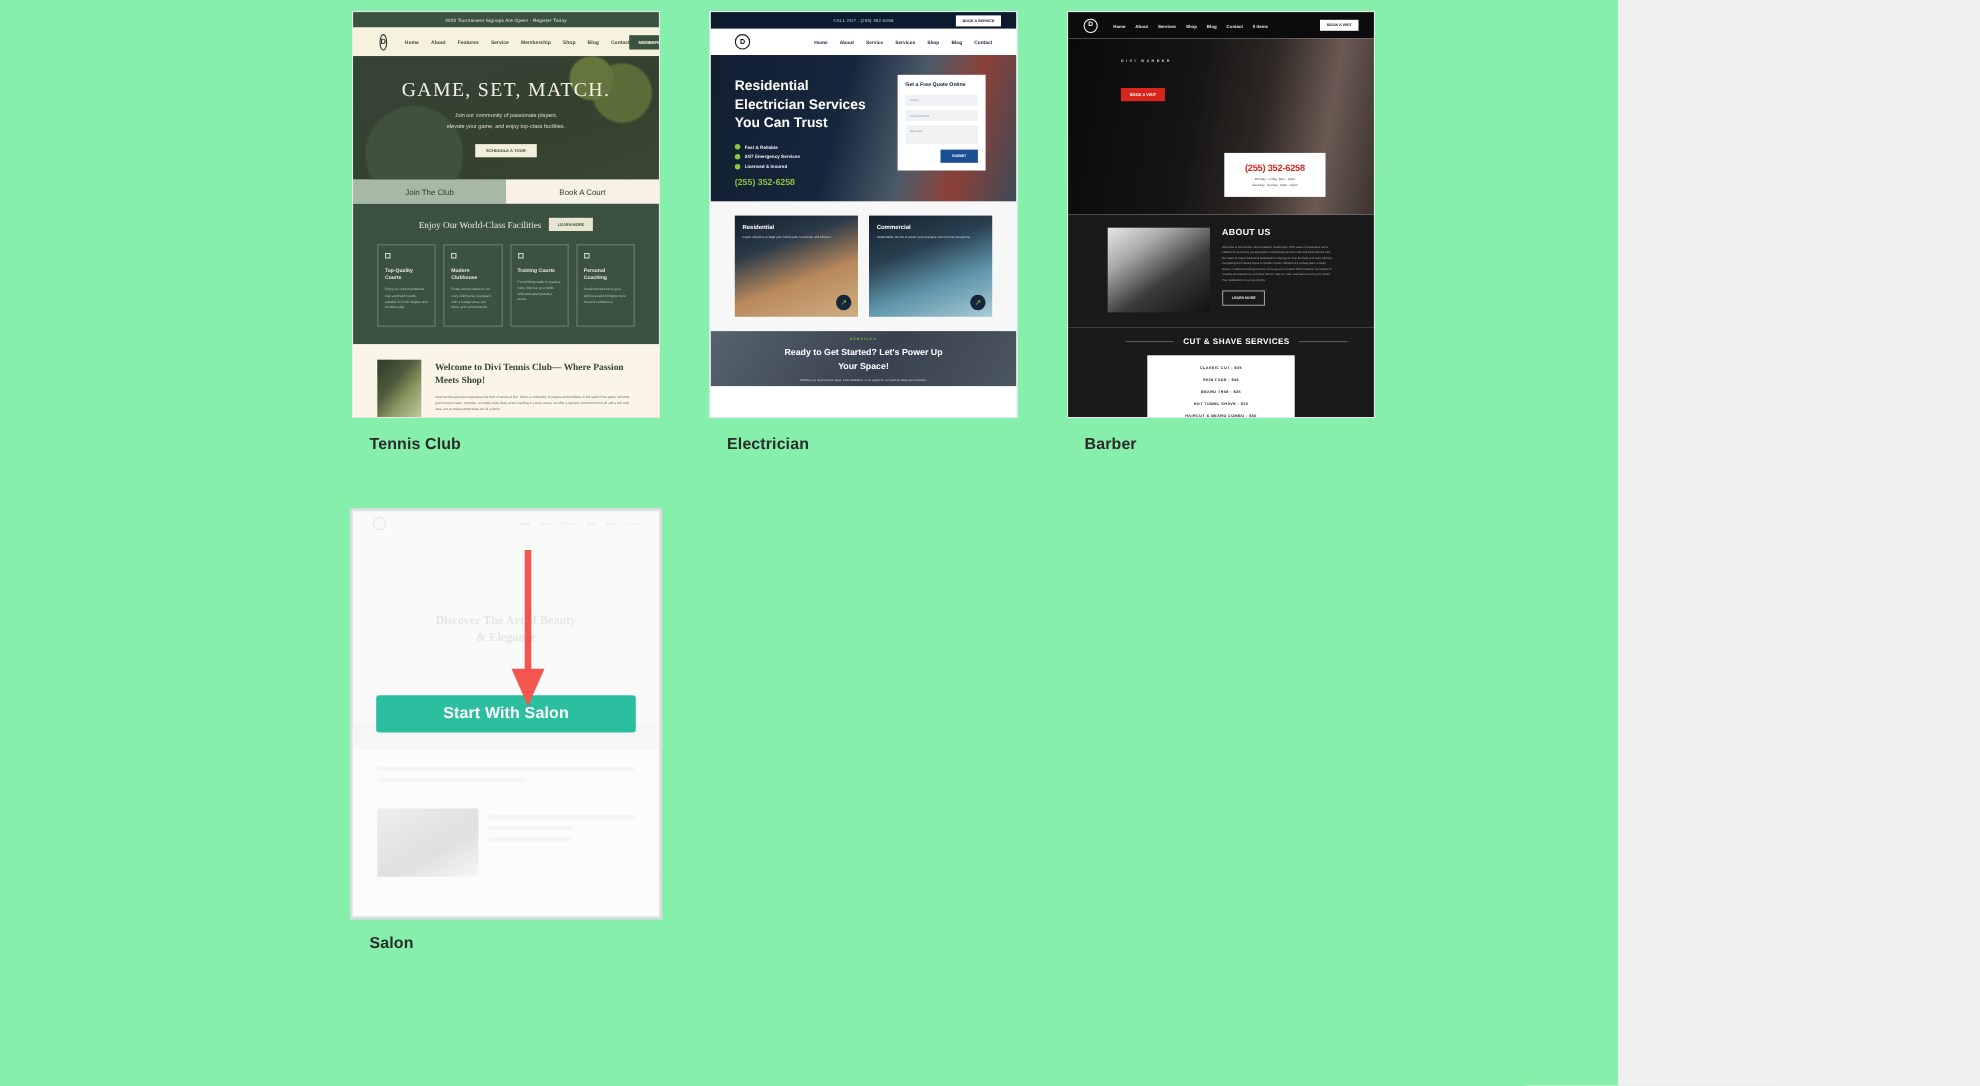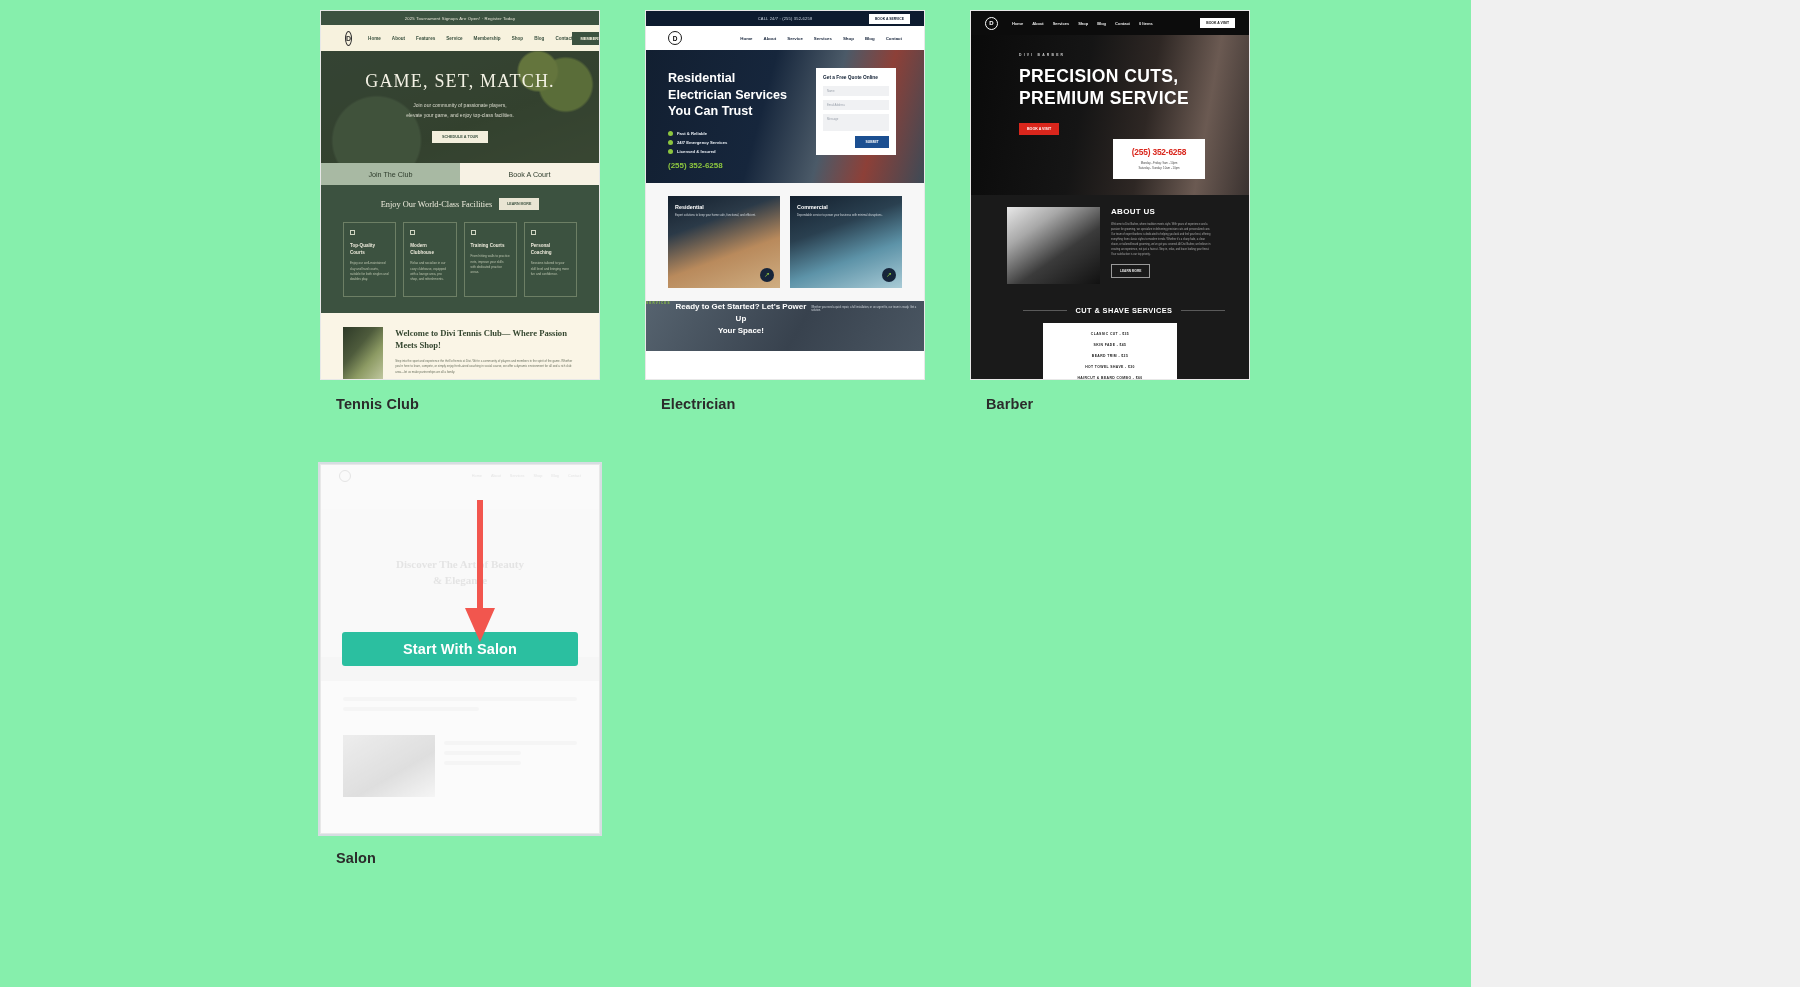--- a/index.html
+++ b/index.html
@@ -94,21 +94,21 @@
   .el-field{height:10px;background:#f0f1f3;margin-bottom:4px;font-size:2.8px;color:#9aa1ab;padding:3px 4px;}
   .el-field.msg{height:17px;}
   .el-submit{background:#1b4f91;color:#fff;font-size:3.4px;padding:4px 0;text-align:center;width:34px;margin:5px 0 7px auto;font-weight:bold;}
   .el-svcs{background:#f7f7f7;padding:13px 22px;display:flex;gap:10px;}
   .el-svc{flex:1;position:relative;height:92px;overflow:hidden;}
   .el-svc.r{background:linear-gradient(160deg,#14202e 0%,#2b3a48 30%,#b98a5c 62%,#cfae82 100%);}
   .el-svc.c{background:linear-gradient(160deg,#14202e 0%,#2a4050 35%,#5d93a8 65%,#a9cbd6 100%);}
   .el-svc h4{font-size:5.4px;color:#fff;font-weight:bold;padding:8px 7px 0;}
   .el-svc p{font-size:2.8px;color:#d2d8de;padding:3px 7px 0;line-height:1.6;}
   .el-arrow{position:absolute;right:6px;bottom:6px;width:14px;height:14px;border-radius:50%;background:#16253a;color:#8dc63f;display:flex;align-items:center;justify-content:center;font-size:7px;}
-  .el-cta{height:50px;background:linear-gradient(120deg,#56636f,#38424e 55%,#4a5662);display:flex;flex-direction:row;justify-content:center;}
+  .el-cta{height:50px;background:linear-gradient(120deg,#56636f,#38424e 55%,#4a5662);display:flex;flex-direction:column;align-items:center;justify-content:center;}
   .el-cta .eyebrow{font-size:3px;color:#8dc63f;letter-spacing:1.2px;font-weight:bold;margin-bottom:5px;}
   .el-cta h3{font-size:8px;color:#fff;font-weight:bold;text-align:center;line-height:1.5;}
   .el-cta p{font-size:2.6px;color:#cdd3d9;margin-top:5px;}
 
   
   .bb-nav{height:24px;background:#0c0c0c;display:flex;align-items:center;padding:0 14px;}
   .bb-logo{width:13px;height:13px;border:1.2px solid #fff;border-radius:50%;display:flex;align-items:center;justify-content:center;font-size:6px;color:#fff;font-weight:bold;}
   .bb-menu{display:flex;gap:9px;margin-left:14px;}
   .bb-menu span{font-size:4px;color:#e6e6e6;font-weight:bold;}
   .bb-navbtn{margin-left:auto;background:#fff;color:#111;font-size:3.4px;padding:3px 6px;font-weight:bold;}
@@ -327,24 +327,20 @@
               <span>Services</span>
               <span>Shop</span>
               <span>Blog</span>
               <span>Contact</span>
               <span>0 Items</span>
             </div>
             <div class="bb-navbtn">BOOK A VISIT</div>
           </div>
           <div class="bb-hero">
             <div class="bb-eyebrow">DIVI BARBER</div>
-            <div class="bb-h1">
-              <span>PRECISION CUTS,</span><br>
-              <span>PREMIUM SERVICE</span>
-            </div>
             <div class="bb-btn">BOOK A VISIT</div>
             <div class="bb-hours">
               <div class="num">(255) 352-6258</div>
               <div class="hr">
                 <span>Monday - Friday: 9am - 10pm</span><br>
                 <span>Saturday - Sunday: 10am - 10pm</span>
               </div>
             </div>
           </div>
           <div class="bb-about">

